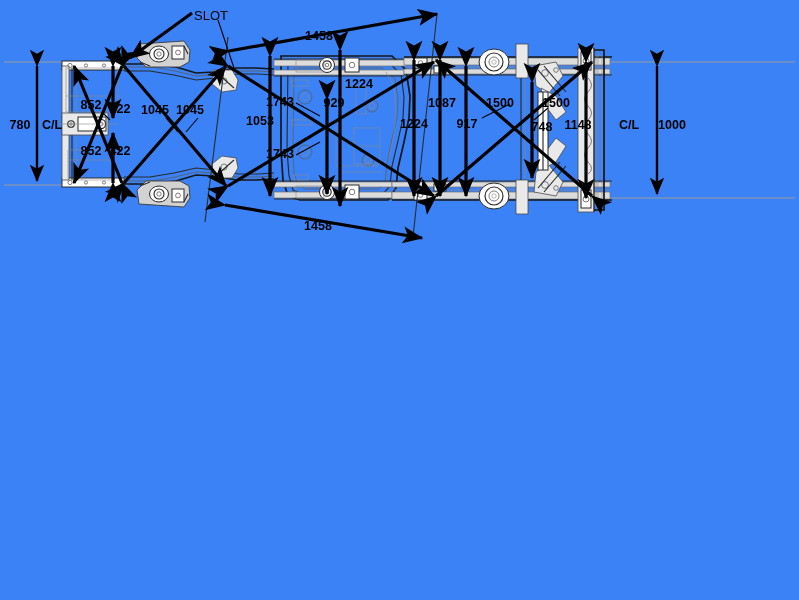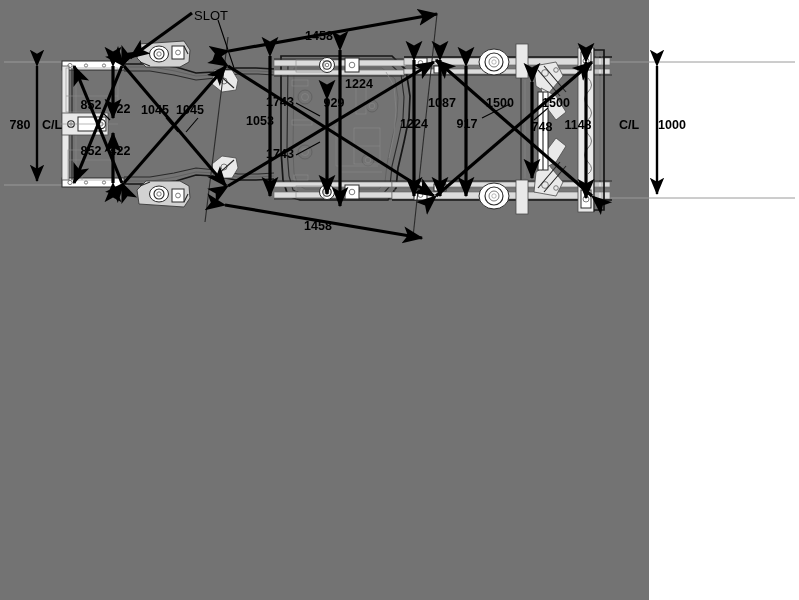--- a/index.html
+++ b/index.html
@@ -8,23 +8,23 @@
     background: #ffffff;
   }
   body {
     width: 799px;
     height: 600px;
     font-family: "Liberation Sans", sans-serif;
     overflow: hidden;
   }
   #sheet {
     position: relative;
-    width: 649px;
+    width: 799px;
     height: 600px;
-    background: #737373;
+    background: #3b82f6;
   }
   #diagram {
     position: absolute;
     left: 0;
     top: 0;
     width: 799px;
     height: 600px;
   }
   .dim-label {
     font-family: "Liberation Sans", sans-serif;

